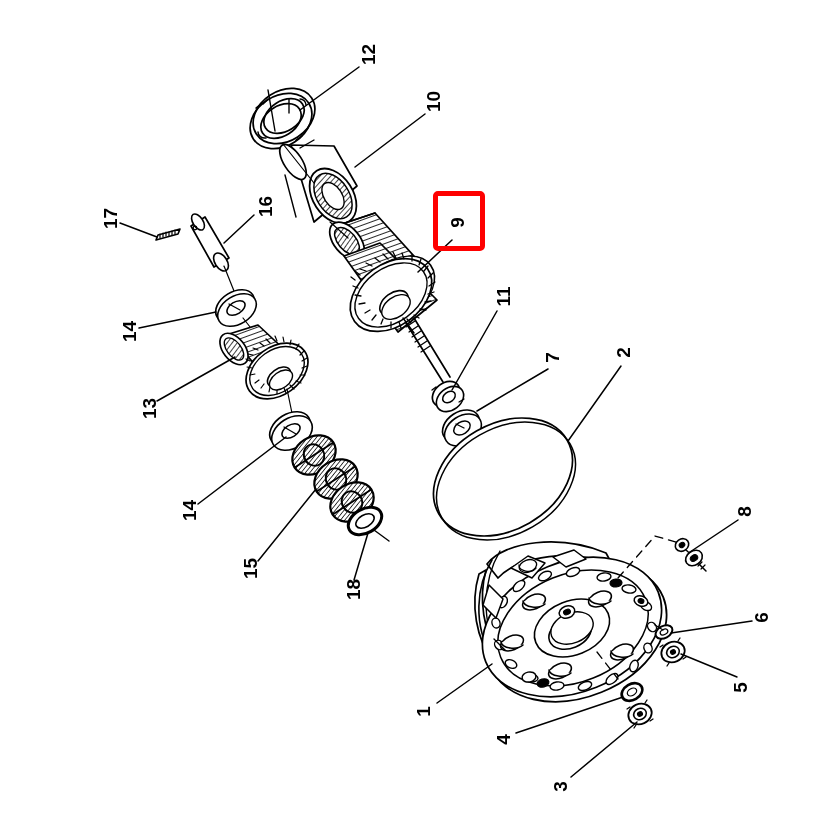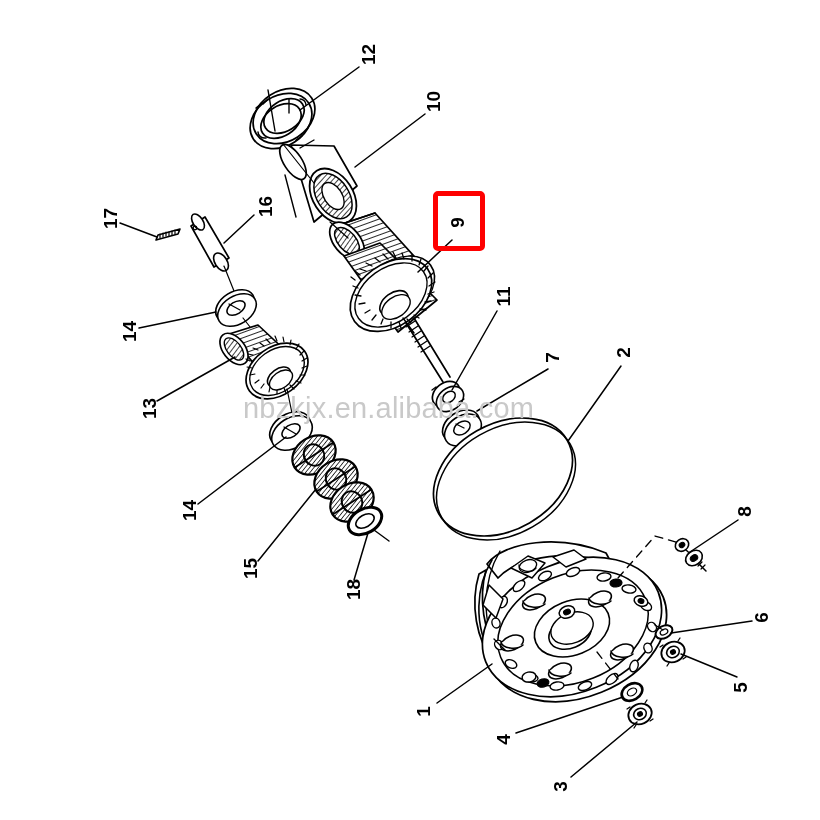--- a/index.html
+++ b/index.html
@@ -391,17 +391,16 @@
   <div class="lbl" style="left:493px;top:287px;">11</div>
   <div class="lbl" style="left:358px;top:45px;">12</div>
   <div class="lbl" style="left:139px;top:399px;">13</div>
   <div class="lbl" style="left:119px;top:322px;">14</div>
   <div class="lbl" style="left:179px;top:501px;">14</div>
   <div class="lbl" style="left:240px;top:559px;">15</div>
   <div class="lbl" style="left:255px;top:197px;">16</div>
   <div class="lbl" style="left:100px;top:209px;">17</div>
   <div class="lbl" style="left:343px;top:580px;">18</div>
 
-  <div id="watermark">nbzkjx.en.alibaba.com</div>
 
   <div id="highlight-box"></div>
 
 </div>
 
 </body></html>

